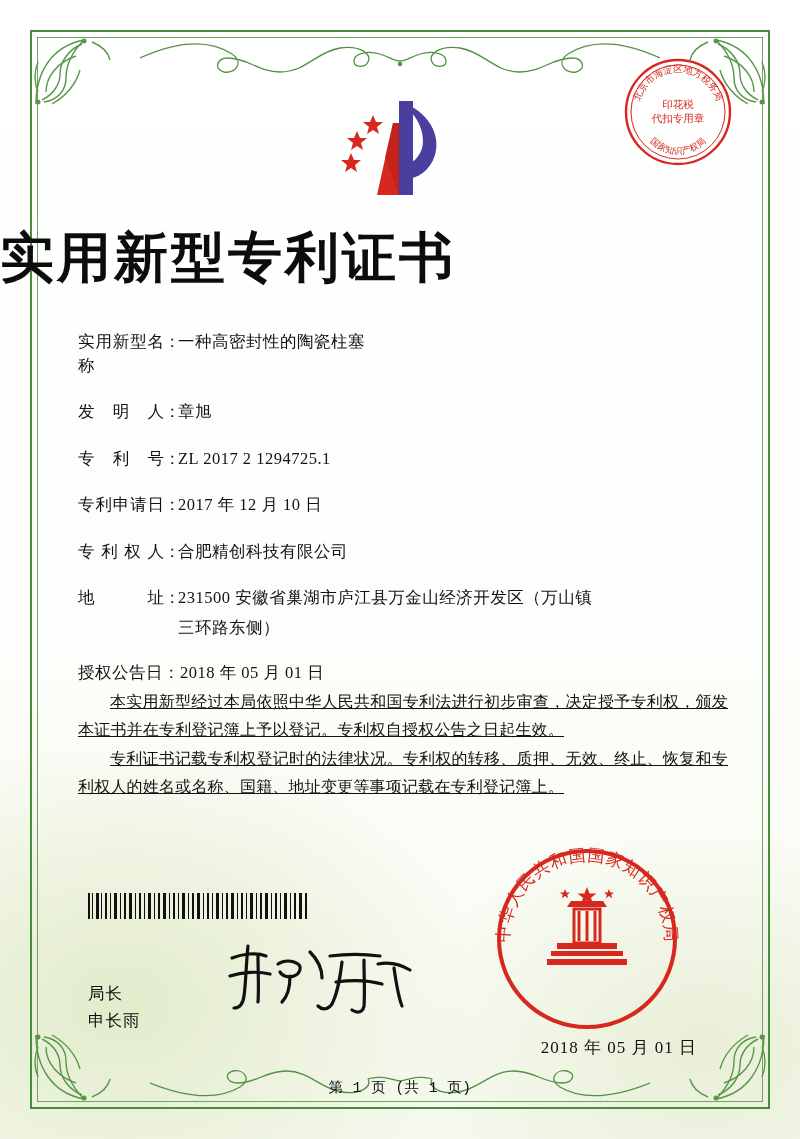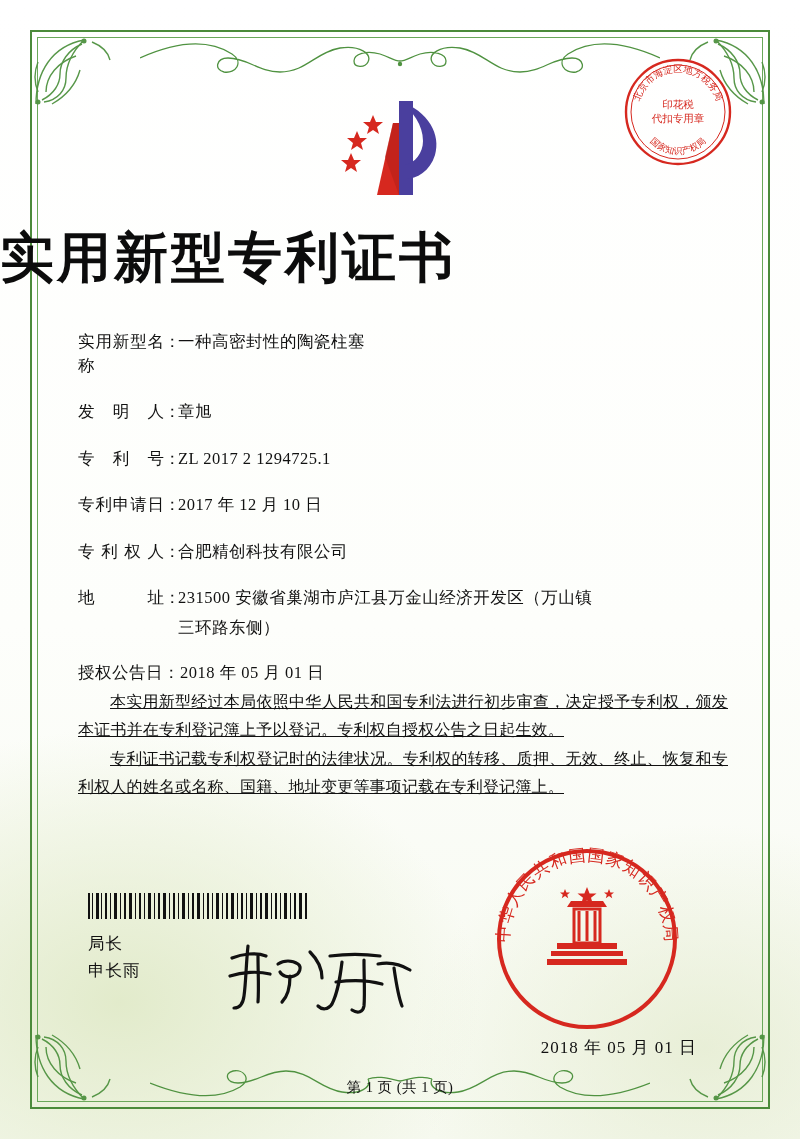--- a/index.html
+++ b/index.html
@@ -175,21 +175,21 @@
     top: 893px;
     width: 222px;
     height: 26px;
   }
   .barcode svg { width: 100%; height: 100%; display: block; }
 
   
   .sig-label {
     position: absolute;
     left: 88px;
-    top: 930px;
+    top: 980px;
     font-size: 16.5px;
     color: #111;
     line-height: 1.65;
     letter-spacing: 1px;
   }
   .sig-script {
     position: absolute;
     left: 218px;
     top: 938px;
     width: 205px;
@@ -218,20 +218,21 @@
   }
 
   .footer {
     position: absolute;
     left: 0; right: 0;
     bottom: 42px;
     text-align: center;
     font-size: 14.5px;
     color: #111;
     letter-spacing: .5px;
+    font-family: Liberation Mono, monospace;
   }
 </style>
 </head>
 <body>
 
 <div class="page">
 
   <div class="border-outer"></div>
   <div class="border-inner"></div>
 

